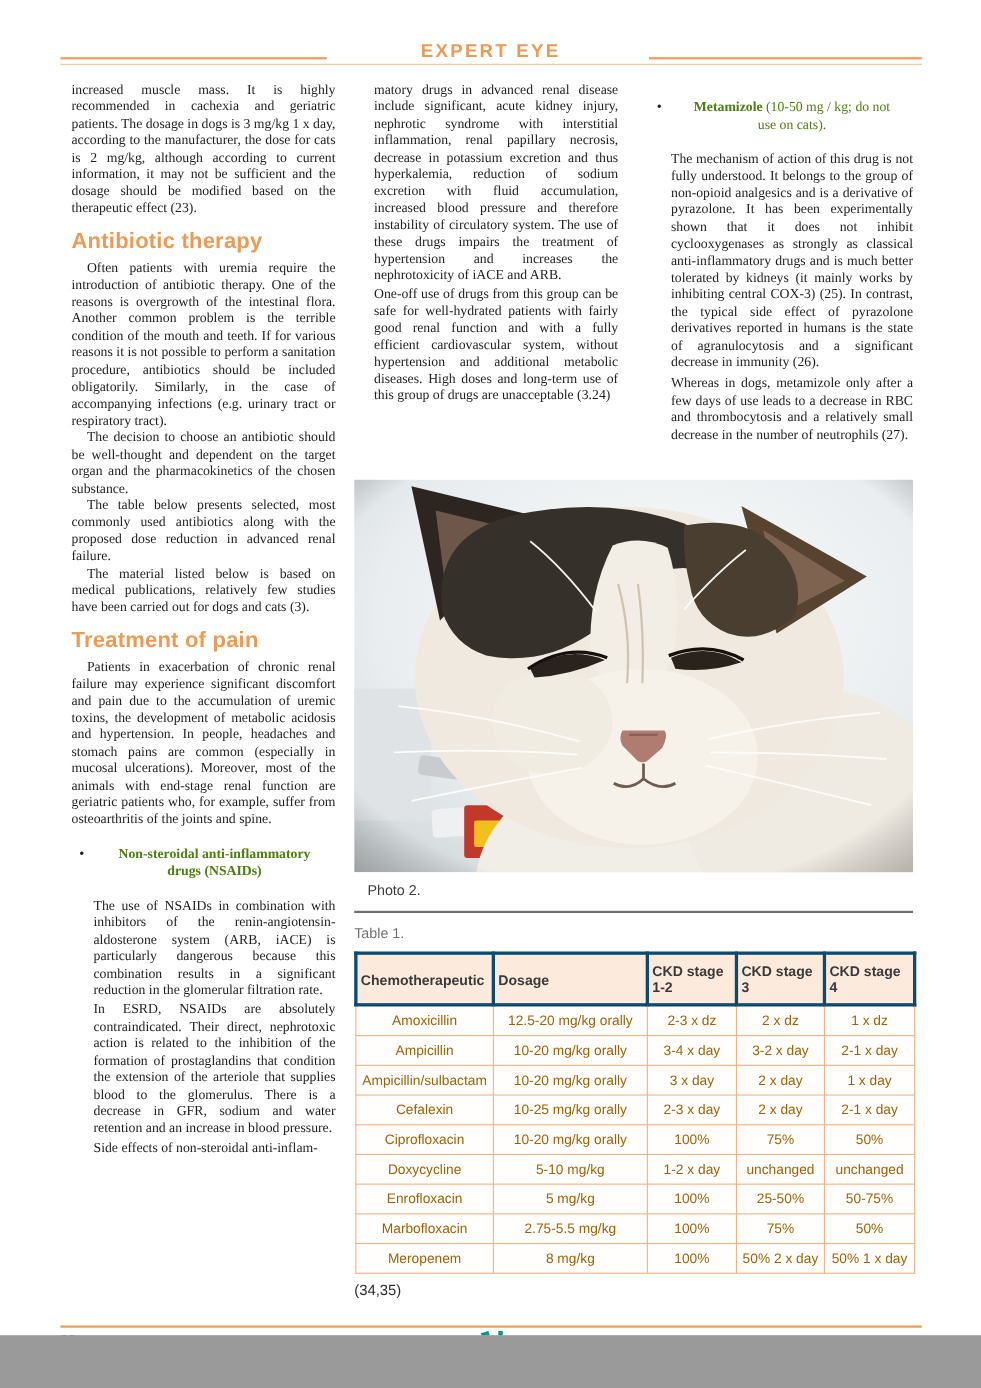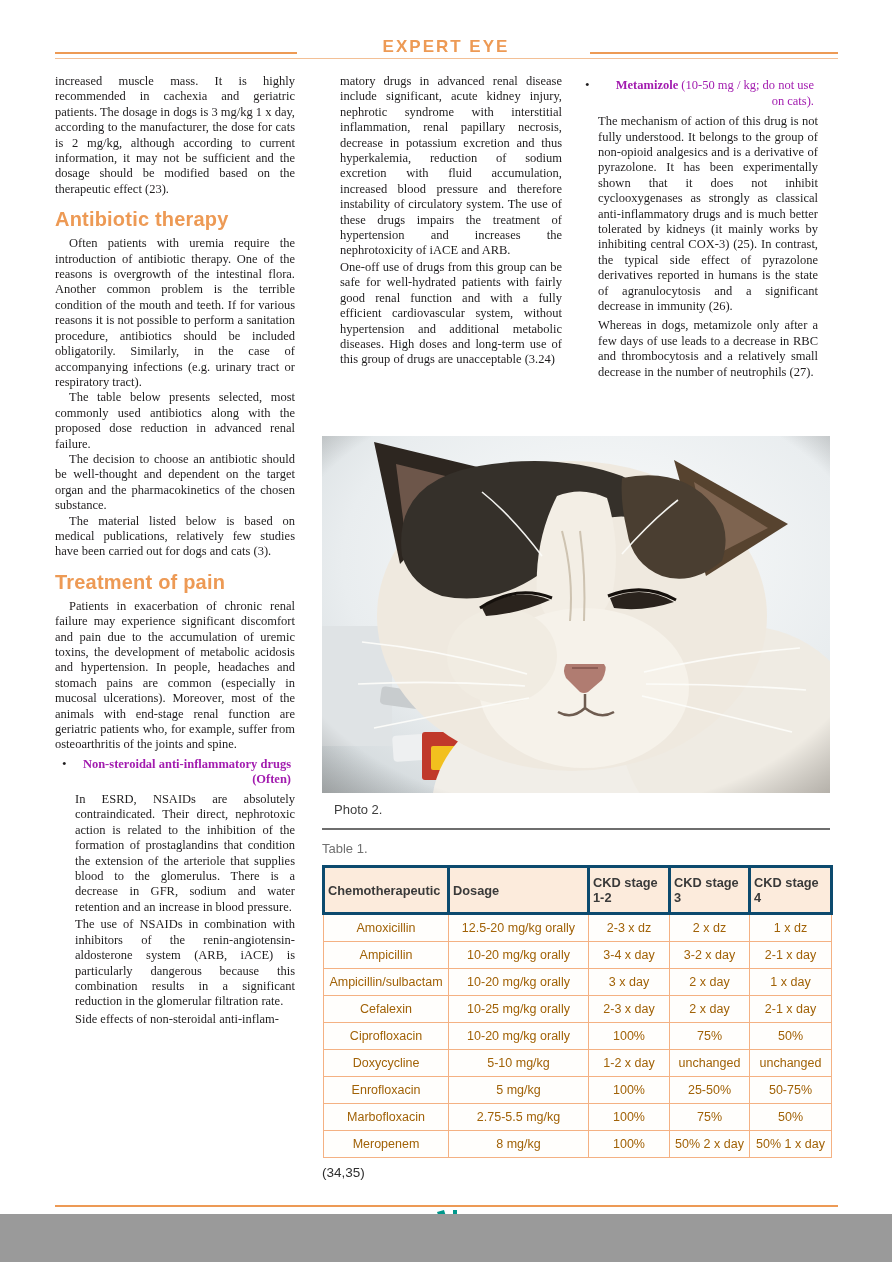--- a/index.html
+++ b/index.html
@@ -18,23 +18,23 @@
     text-align:center;
     font-family:"Liberation Sans", sans-serif;
     font-weight:bold; font-size:17px; letter-spacing:2px;
     color:#ED9A55;
   }
   .rule-thick-left  { position:absolute; top:52px; left:55px;  width:242px; height:2px; background:#ED9A55; }
   .rule-thick-right { position:absolute; top:52px; left:590px; width:248px; height:2px; background:#ED9A55; }
   .rule-thin-full   { position:absolute; top:58px; left:55px;  width:783px; height:1px; background:#F3C096; }
 
   
-  .col1 { position:absolute; left:55px; top:74px; width:240px; }
+  .col1 { position:absolute; left:65px; top:74px; width:240px; }
   .right-area { position:absolute; left:322px; top:74px; width:508px; }
-  .two-cols { display:flex; gap:16px; height:350px; overflow:hidden; }
+  .two-cols { display:flex; gap:28px; height:350px; overflow:hidden; }
   .colx { width:240px; }
 
   p.body {
     margin:0; text-align:justify;
     font-size:12.5px; line-height:15.4px; color:#1f1d1e;
     text-indent:14px;
   }
   p.body.noindent { text-indent:0; }
   h2.sec {
     font-family:"Liberation Sans", sans-serif;
@@ -42,21 +42,21 @@
     font-size:20px; line-height:22px;
     margin:11px 0 6px 0; letter-spacing:0.2px;
   }
   .bullet-item { position:relative; padding-left:20px; margin-top:4px; }
   .bullet-item .marker {
     position:absolute; left:7px; top:-1px;
     font-size:13px; color:#1f1d1e;
   }
   .bullet-title {
     font-weight:bold; font-size:12.5px; line-height:15.6px;
-    color:#a21caf; text-align:right; margin:4px;
+    color:#4d7c0f; text-align:center; margin:16px;
   }
   .bullet-item p.body { margin-top:2px; }
   .hang { padding-left:18px; }
   .hang p.body { text-indent:0; }
   .colx p.body + p.body { margin-top:1px; }
 
   
   figure.photo { margin:12px 0 0 0; width:508px; height:357px; }
   figure.photo svg { display:block; width:508px; height:357px; }
   .photo-caption {
@@ -105,32 +105,32 @@
   <div class="hdr-title">EXPERT EYE</div>
   <div class="rule-thick-left"></div>
   <div class="rule-thick-right"></div>
   <div class="rule-thin-full"></div>
 
   <div class="col1">
     <p class="body noindent">increased muscle mass. It is highly recommended in cachexia and geriatric patients. The dosage in dogs is 3 mg/kg 1 x day, according to the manufacturer, the dose for cats is 2 mg/kg, although according to current information, it may not be sufficient and the dosage should be modified based on the therapeutic effect (23).</p>
 
     <h2 class="sec">Antibiotic therapy</h2>
     <p class="body">Often patients with uremia require the introduction of antibiotic therapy. One of the reasons is overgrowth of the intestinal flora. Another common problem is the terrible condition of the mouth and teeth. If for various reasons it is not possible to perform a sanitation procedure, antibiotics should be included obligatorily. Similarly, in the case of accompanying infections (e.g. urinary tract or respiratory tract).</p>
+    <p class="body">The decision to choose an antibiotic should be well-thought and dependent on the target organ and the pharmacokinetics of the chosen substance.</p>
     <p class="body">The table below presents selected, most commonly used antibiotics along with the proposed dose reduction in advanced renal failure.</p>
-    <p class="body">The decision to choose an antibiotic should be well-thought and dependent on the target organ and the pharmacokinetics of the chosen substance.</p>
     <p class="body">The material listed below is based on medical publications, relatively few studies have been carried out for dogs and cats (3).</p>
 
     <h2 class="sec">Treatment of pain</h2>
     <p class="body">Patients in exacerbation of chronic renal failure may experience significant discomfort and pain due to the accumulation of uremic toxins, the development of metabolic acidosis and hypertension. In people, headaches and stomach pains are common (especially in mucosal ulcerations). Moreover, most of the animals with end-stage renal function are geriatric patients who, for example, suffer from osteoarthritis of the joints and spine.</p>
 
     <div class="bullet-item">
       <span class="marker">•</span>
-      <p class="bullet-title">Non-steroidal anti-inflammatory drugs (Often)</p>
+      <p class="bullet-title">Non-steroidal anti-inflammatory drugs (NSAIDs)</p>
+      <p class="body noindent">The use of NSAIDs in combination with inhibitors of the renin-angiotensin-aldosterone system (ARB, iACE) is particularly dangerous because this combination results in a significant reduction in the glomerular filtration rate.</p>
       <p class="body noindent">In ESRD, NSAIDs are absolutely contraindicated. Their direct, nephrotoxic action is related to the inhibition of the formation of prostaglandins that condition the extension of the arteriole that supplies blood to the glomerulus. There is a decrease in GFR, sodium and water retention and an increase in blood pressure.</p>
-      <p class="body noindent">The use of NSAIDs in combination with inhibitors of the renin-angiotensin-aldosterone system (ARB, iACE) is particularly dangerous because this combination results in a significant reduction in the glomerular filtration rate.</p>
       <p class="body noindent">Side effects of non-steroidal anti-inflam-</p>
     </div>
   </div>
 
   <div class="right-area">
     <div class="two-cols">
       <div class="colx hang">
         <p class="body">matory drugs in advanced renal disease include significant, acute kidney injury, nephrotic syndrome with interstitial inflammation, renal papillary necrosis, decrease in potassium excretion and thus hyperkalemia, reduction of sodium excretion with fluid accumulation, increased blood pressure and therefore instability of circulatory system. The use of these drugs impairs the treatment of hypertension and increases the nephrotoxicity of iACE and ARB.</p>
         <p class="body">One-off use of drugs from this group can be safe for well-hydrated patients with fairly good renal function and with a fully efficient cardiovascular system, without hypertension and additional metabolic diseases. High doses and long-term use of this group of drugs are unacceptable (3.24)</p>
       </div>

